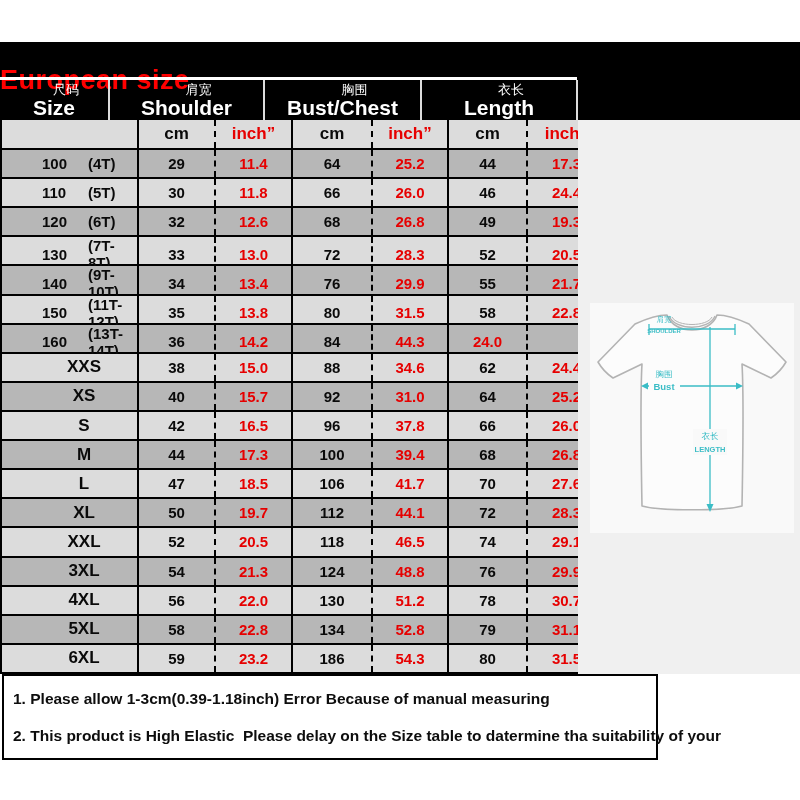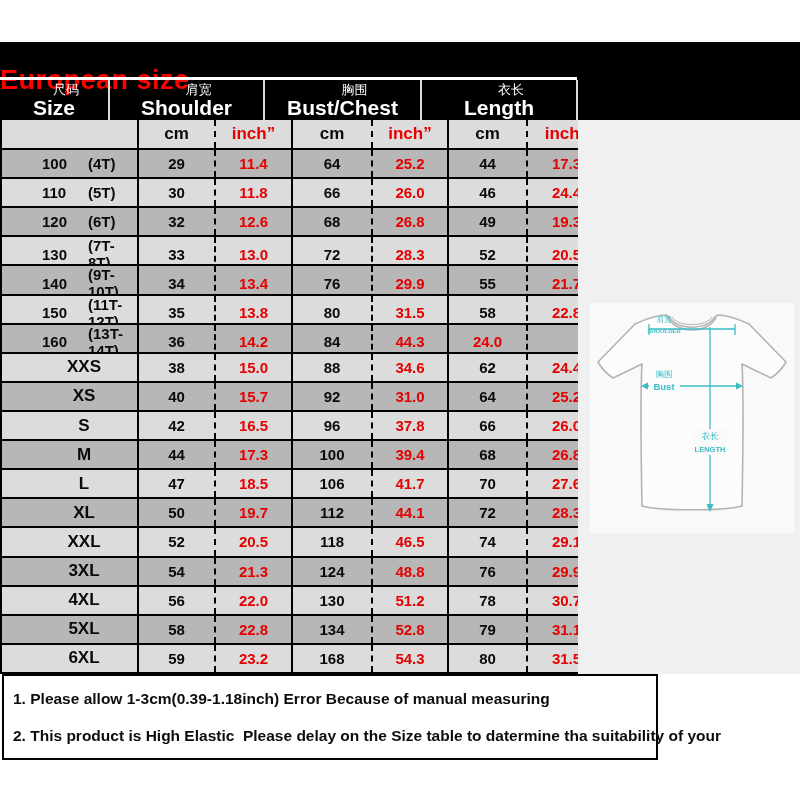--- a/index.html
+++ b/index.html
@@ -304,21 +304,21 @@
     <div class="td in">31.1</div>
   </div>
 
   <div class="tr light">
     <div class="td size-cell center">
       <span class="sz">6XL</span>
       <span class="nt"></span>
     </div>
     <div class="td">59</div>
     <div class="td in">23.2</div>
-    <div class="td">168</div>
+    <div class="td">186</div>
     <div class="td in">54.3</div>
     <div class="td">80</div>
     <div class="td in">31.5</div>
   </div>
 </div>
 </div>
 
 <div class="right-panel">
   <div class="shirt-card">
     <svg viewBox="0 0 204 230" xmlns="http://www.w3.org/2000/svg">

